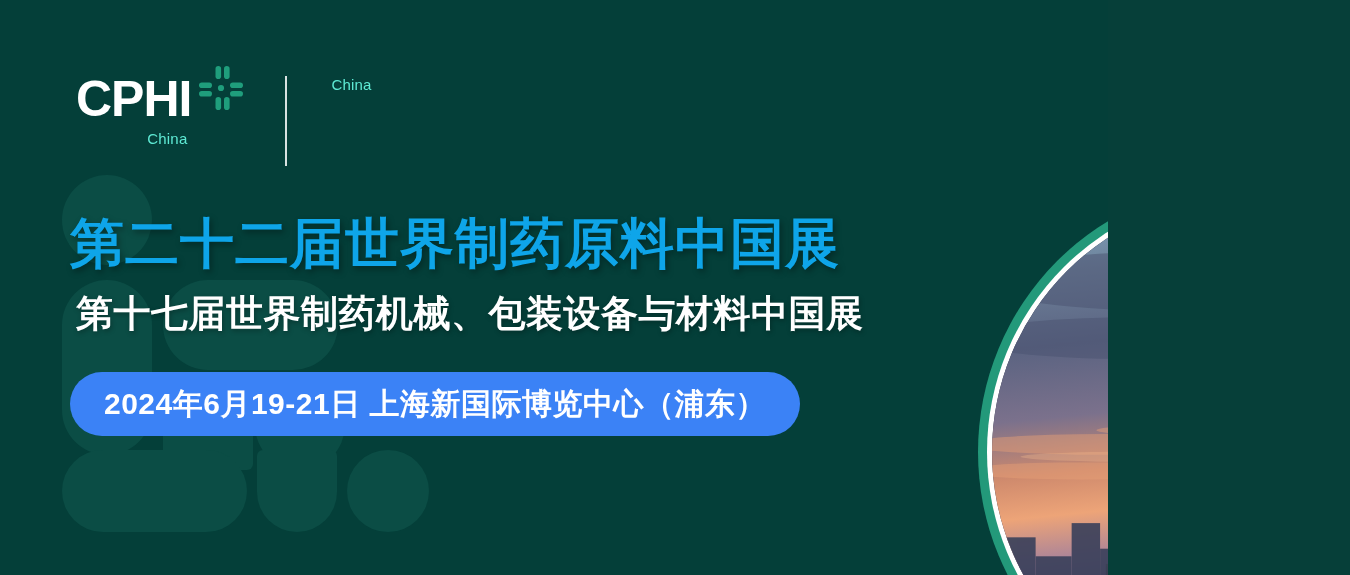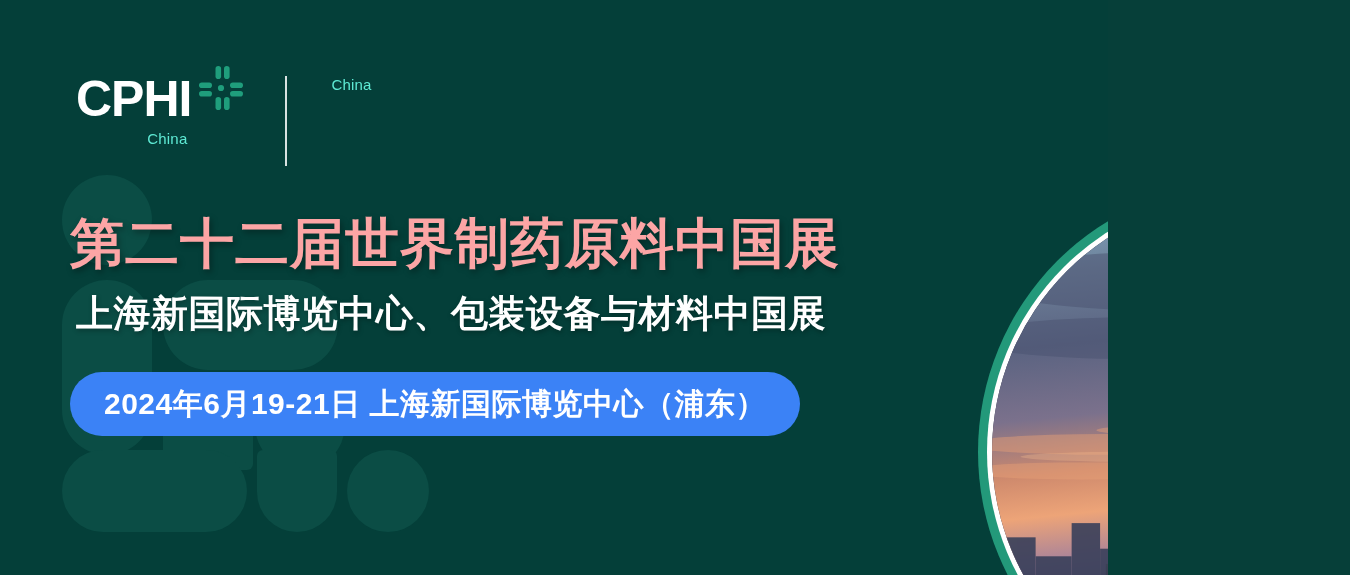--- a/index.html
+++ b/index.html
@@ -55,21 +55,21 @@
     letter-spacing:0.2px;
   }
   .logo-divider{
     width:2px; height:90px; background:#ffffff;
     opacity:.85; margin:4px 44px 0 40px; flex:none;
   }
 
   
   .headline{
     position:absolute; left:70px; top:212px;
-    color:#fca5a5;
+    color:#0ea5e9;
     font-size:54px;
     font-weight:800;
     letter-spacing:1px;
     line-height:62px;
     white-space:nowrap;
     text-shadow:2px 3px 6px rgba(0,0,0,.35);
     font-family:"Liberation Sans","DejaVu Sans",sans-serif;
   }
   .subhead{
     position:absolute; left:76px; top:291px;
@@ -163,21 +163,21 @@
 
     <div class="logo-divider"></div>
 
     <div class="logo-block">
       <div class="logo-sub">China</div>
     </div>
 
   </div>
 
   <div class="headline">第二十二届世界制药原料中国展</div>
-  <div class="subhead">上海新国际博览中心、包装设备与材料中国展</div>
+  <div class="subhead">第十七届世界制药机械、包装设备与材料中国展</div>
 
   <div class="pill">2024年6月19-21日  上海新国际博览中心（浦东）</div>
 
   <div class="photo-ring">
     <div class="photo-inner-ring">
       <div class="photo">
         <svg viewBox="0 0 540 540" preserveAspectRatio="xMidYMid slice" xmlns="http://www.w3.org/2000/svg">
           <defs>
             <linearGradient id="sky" x1="0" y1="0" x2="0.15" y2="1">
               <stop offset="0%" stop-color="#7ea8c4"></stop>

